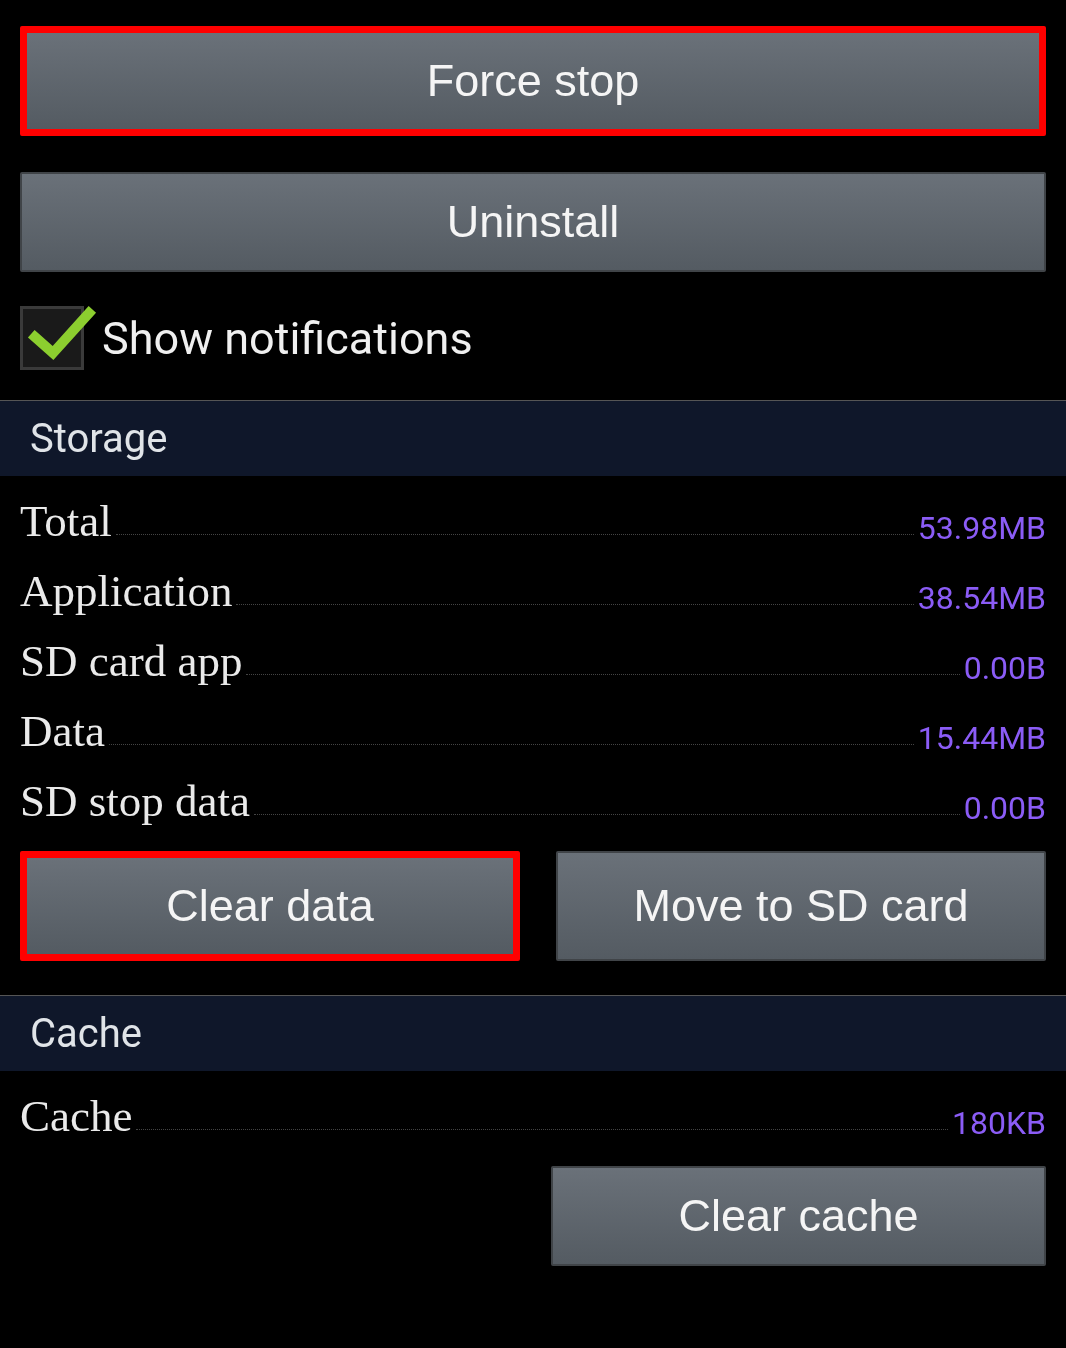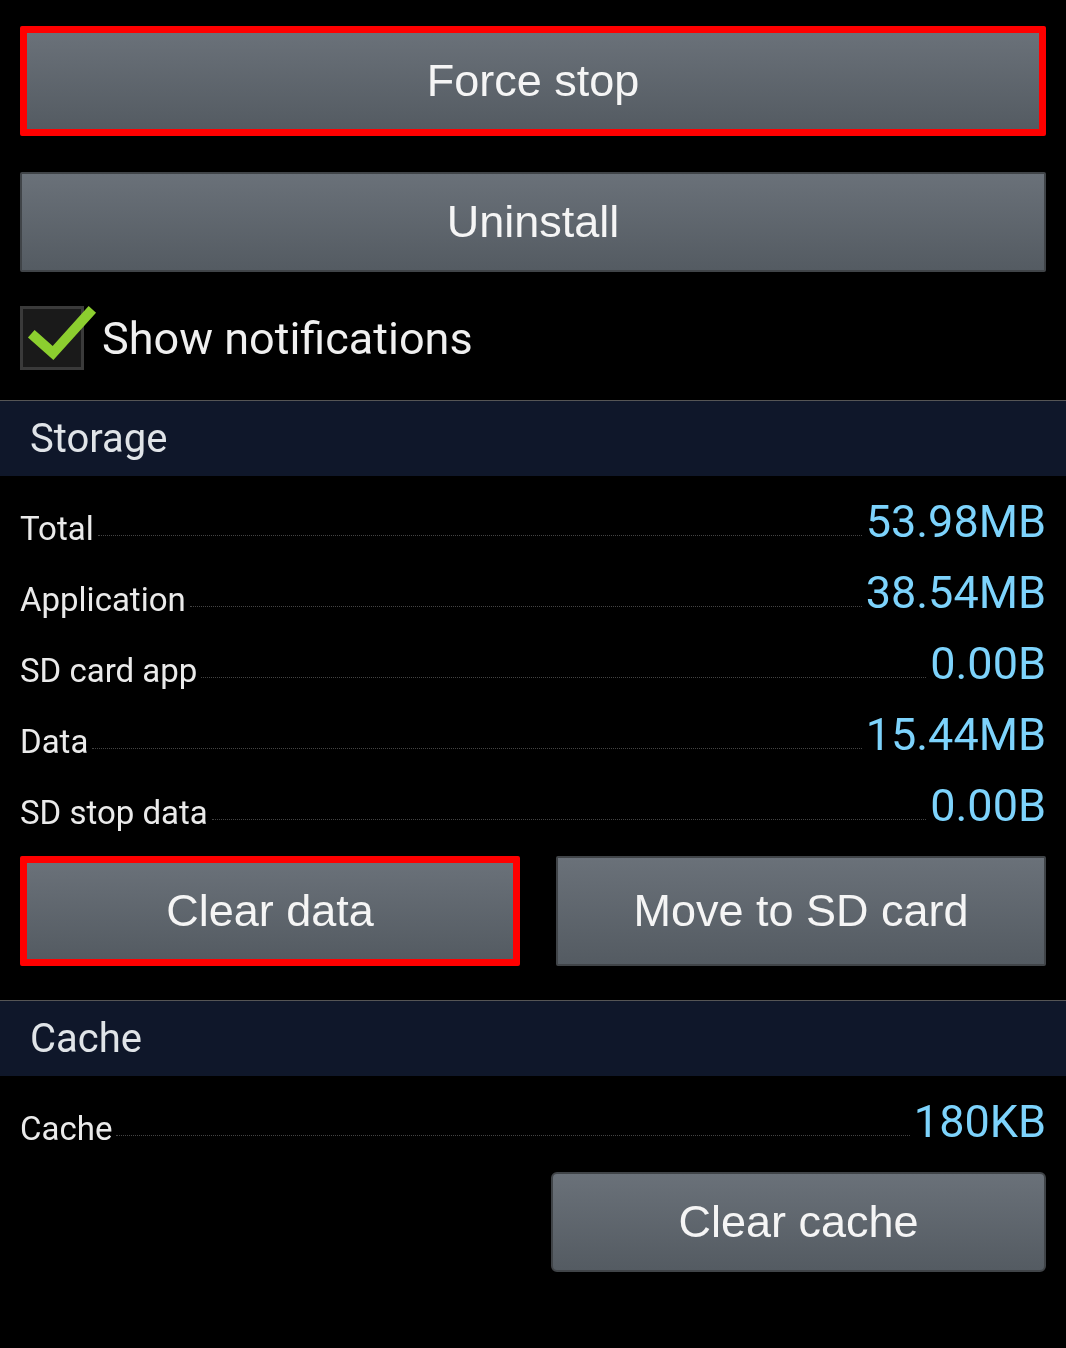--- a/index.html
+++ b/index.html
@@ -69,51 +69,51 @@
     }
     .storage-rows {
       padding: 6px 20px 6px 20px;
     }
     .row {
       display: flex;
       align-items: flex-end;
       padding: 12px 0 6px 0;
     }
     .row-label {
-      font-size: 33px;
+      font-size: 45px;
       color: #eaeaea;
       white-space: nowrap;
+      font-family: Liberation Serif, serif;
     }
     .row-dots {
       flex: 1;
       border-bottom: 1px dotted #444;
       margin: 0 4px 12px 4px;
       height: 1px;
     }
     .row-value {
-      font-size: 45px;
-      color: #7dd3fc;
+      font-size: 32px;
+      color: #8b5cf6;
       white-space: nowrap;
     }
     .storage-buttons {
       display: flex;
       gap: 36px;
       padding: 12px 20px 34px 20px;
     }
     .cache-rows {
       padding: 6px 20px 6px 20px;
     }
     .cache-button-row {
       display: flex;
       padding: 12px 20px 20px 20px;
     }
     .cache-button-row .btn {
       flex: 0 0 calc(50% - 18px);
       margin-left: auto;
-      border-radius: 6px;
     }
   </style>
 </head>
 <body>
 
 <div class="top-buttons">
   <button class="btn highlighted">Force stop</button>
   <button class="btn">Uninstall</button>
 </div>
 

